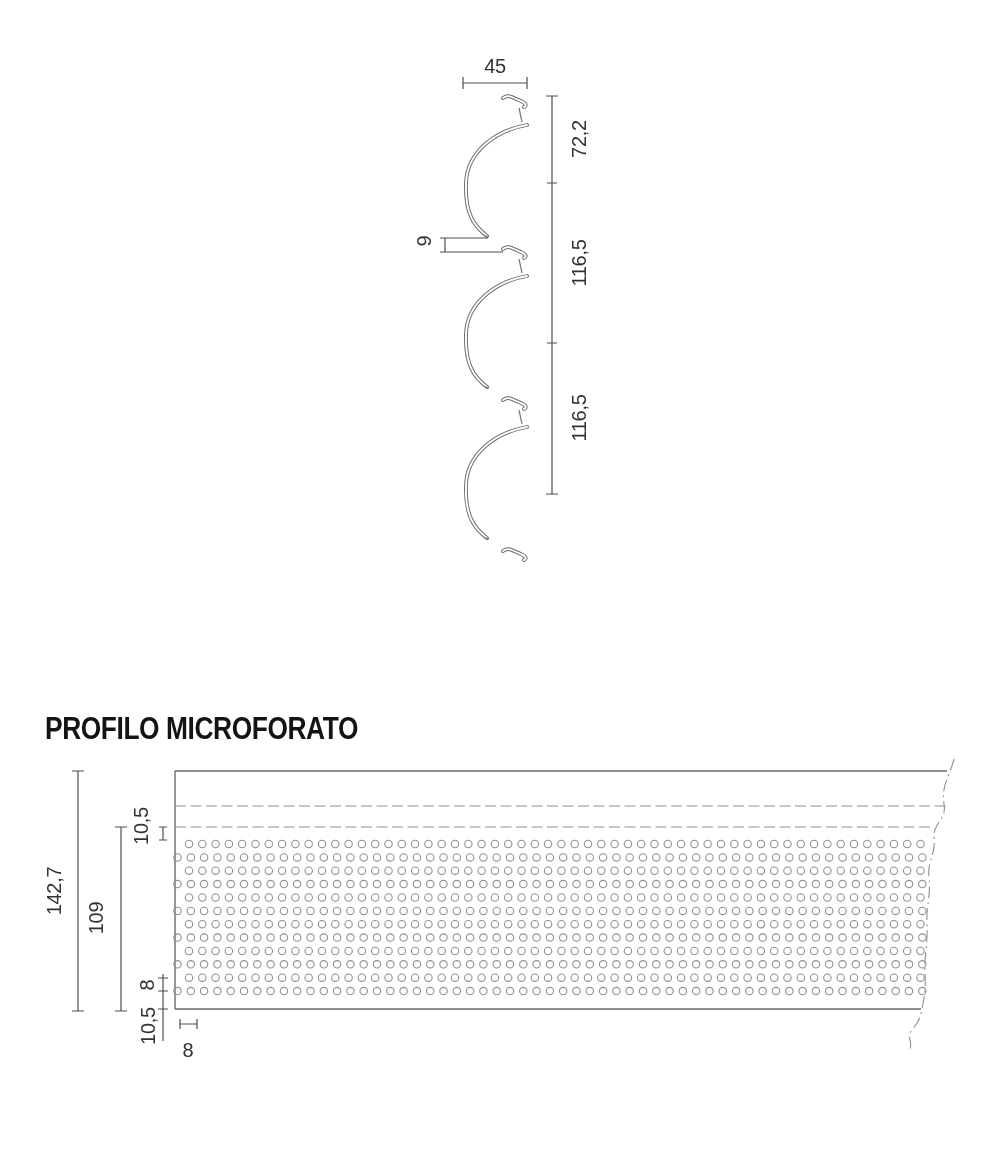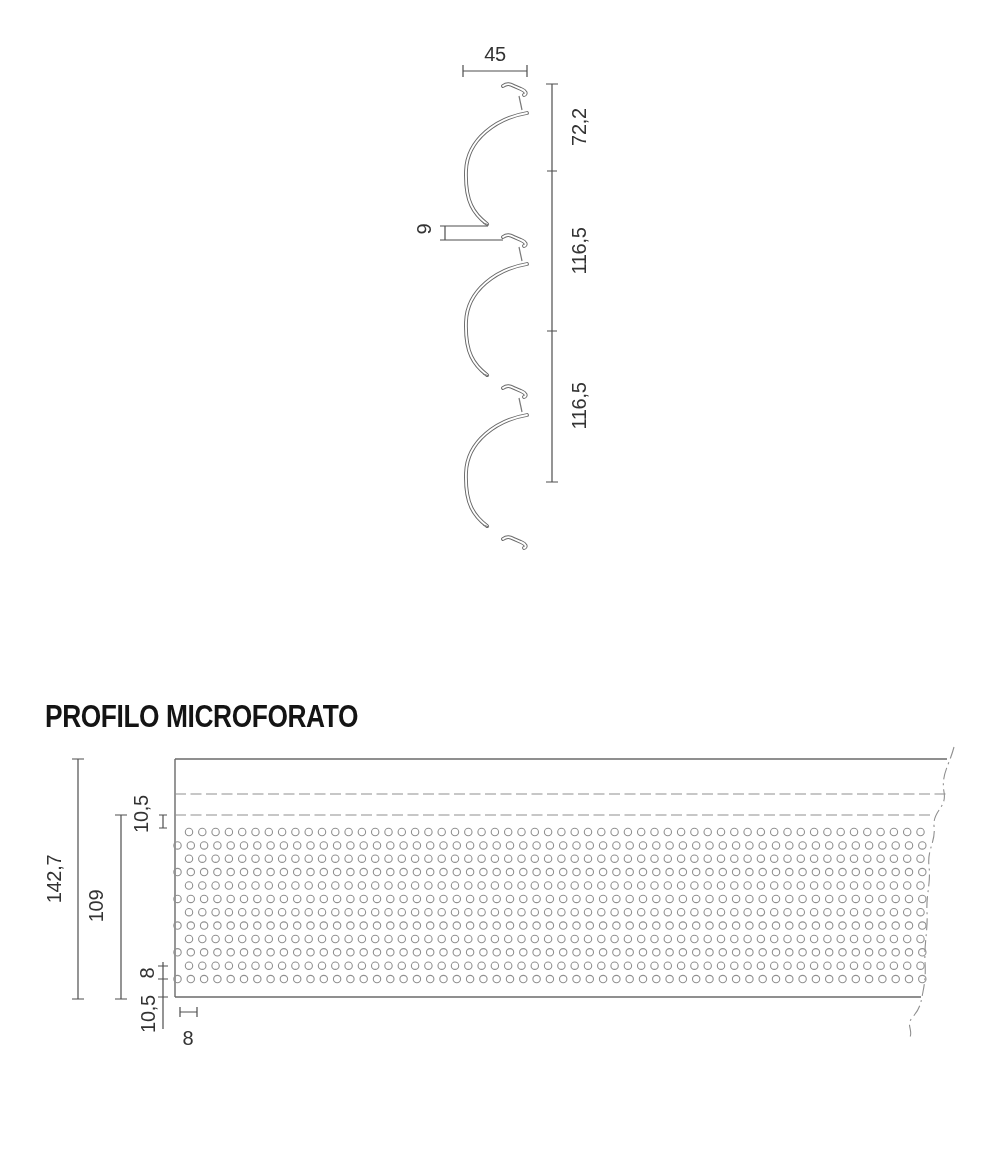--- a/index.html
+++ b/index.html
@@ -2,21 +2,21 @@
 <html style="--line: #6a6a6a; --dim: #4f4f4f; --dash: #909090; --hole: #909090; --text: #333333; --title: #141414;"><head>
 <meta charset="utf-8">
 <style>
   html,body{margin:0;padding:0;}
   body{
     width:1000px;height:1160px;
     background:#ffffff;
     font-family:"Liberation Sans", sans-serif;
     position:relative;overflow:hidden;
   }
-  .canvas{position:absolute;left:0;top:4px;width:1000px;height:1024px;}
+  .canvas{position:absolute;left:0;top:16px;width:1000px;height:1024px;}
   svg text{
     font-family:"Liberation Sans", sans-serif;
     fill:var(--text,#333);
     font-size:20px;
     letter-spacing:-0.3px;
   }
   svg .title-text{
     font-size:31px;
     font-weight:bold;
     fill:var(--title,#141414);

